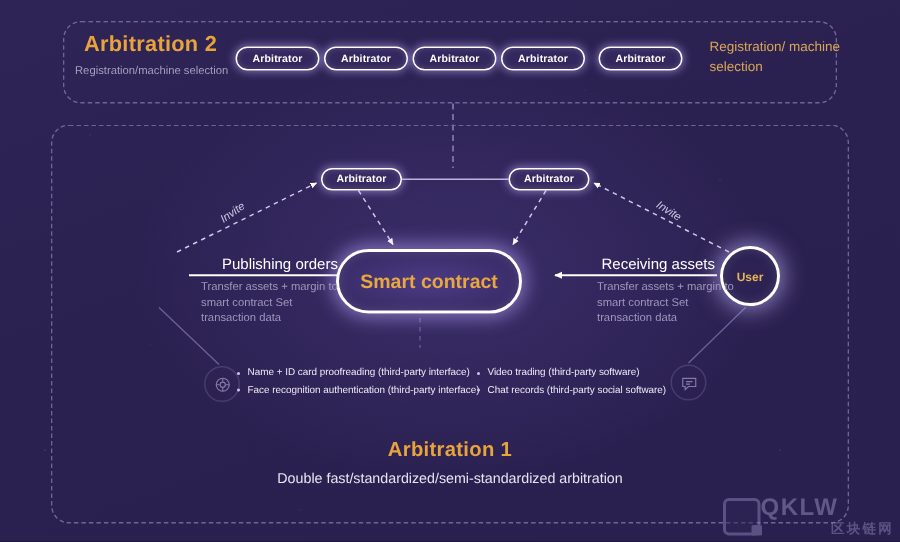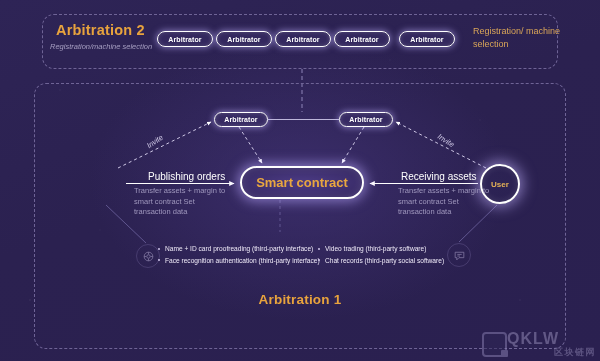--- a/index.html
+++ b/index.html
@@ -54,21 +54,20 @@
   #box-bottom { left: 34px;  top: 83px;  width: 532px; height: 266px; }
 
   
   .gold-title {
     color: #e8a33d;
     font-weight: bold;
     letter-spacing: .2px;
   }
   .sub {
     color: #b9b1d0;
-    font-style: italic;
   }
 
   #arb2-title {
     position: absolute;
     left: 56px; top: 22px;
     font-size: 14.5px;
   }
   #arb2-sub {
     position: absolute;
     left: 50px; top: 42px;
@@ -125,22 +124,22 @@
   #pill-t4 { left: 334px; }
   #pill-t5 { left: 399px; }
 
   .pill.mid { width: 54px; height: 15px; top: 112px; }
   #pill-m1 { left: 214px; }
   #pill-m2 { left: 339px; }
 
   
   #smart-contract {
     position: absolute;
-    left: 240px; top: 166px;
-    width: 124px; height: 33px;
+    left: 224px; top: 166px;
+    width: 124px; height: 43px;
     box-sizing: border-box;
     border: 2px solid #ffffff;
     border-radius: 999px;
     background: radial-gradient(ellipse at 50% 50%, #4c3b85 0%, #3a2c69 75%);
     color: #e9a73f;
     font-size: 13px;
     font-weight: bold;
     display: flex;
     align-items: center;
     justify-content: center;
@@ -350,20 +349,21 @@
   <div class="bullets" id="bullets-left">
     <div>Name + ID card proofreading (third-party interface)</div>
     <div>Face recognition authentication (third-party interface)</div>
   </div>
   <div class="bullets" id="bullets-right">
     <div>Video trading (third-party software)</div>
     <div>Chat records (third-party social software)</div>
   </div>
 
   <div class="gold-title" id="arb1-title">Arbitration 1</div>
+  <div id="arb1-sub">Double fast/standardized/semi-standardized arbitration</div>
 
   <div id="watermark">
     <div id="wm-mark"></div>
     <div id="wm-text">
       <div id="wm-top">QKLW</div>
       <div id="wm-bottom">区块链网</div>
     </div>
   </div>
 
 </div>

